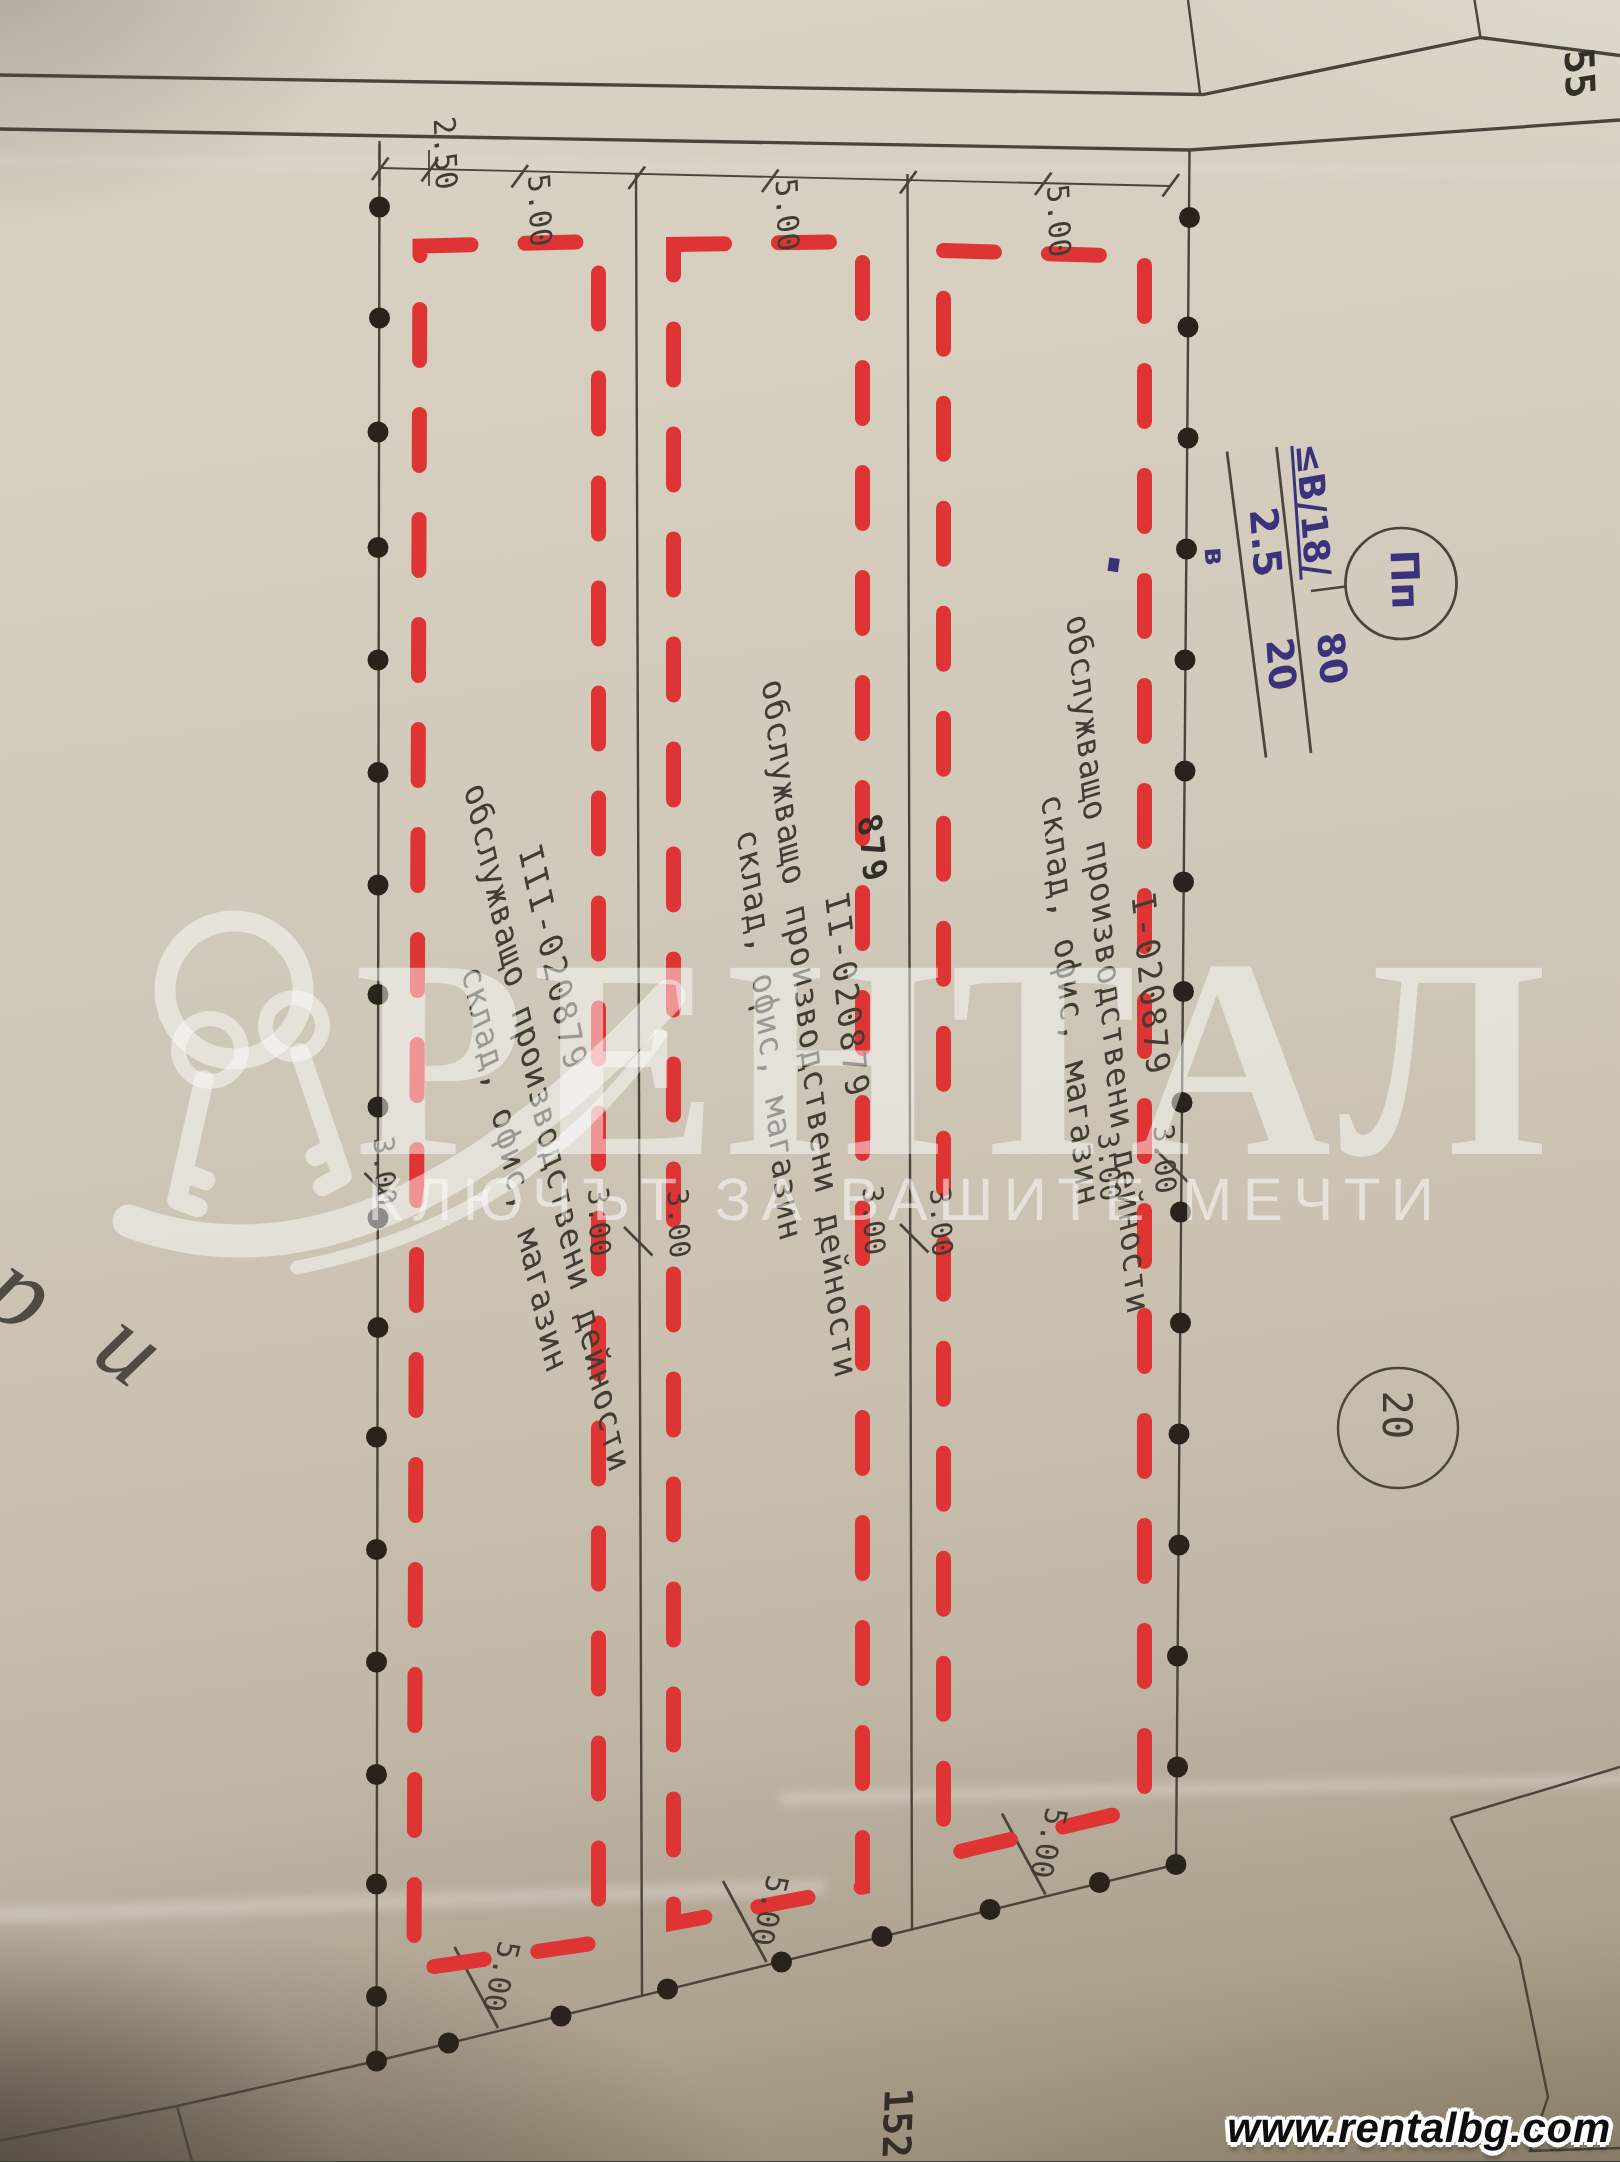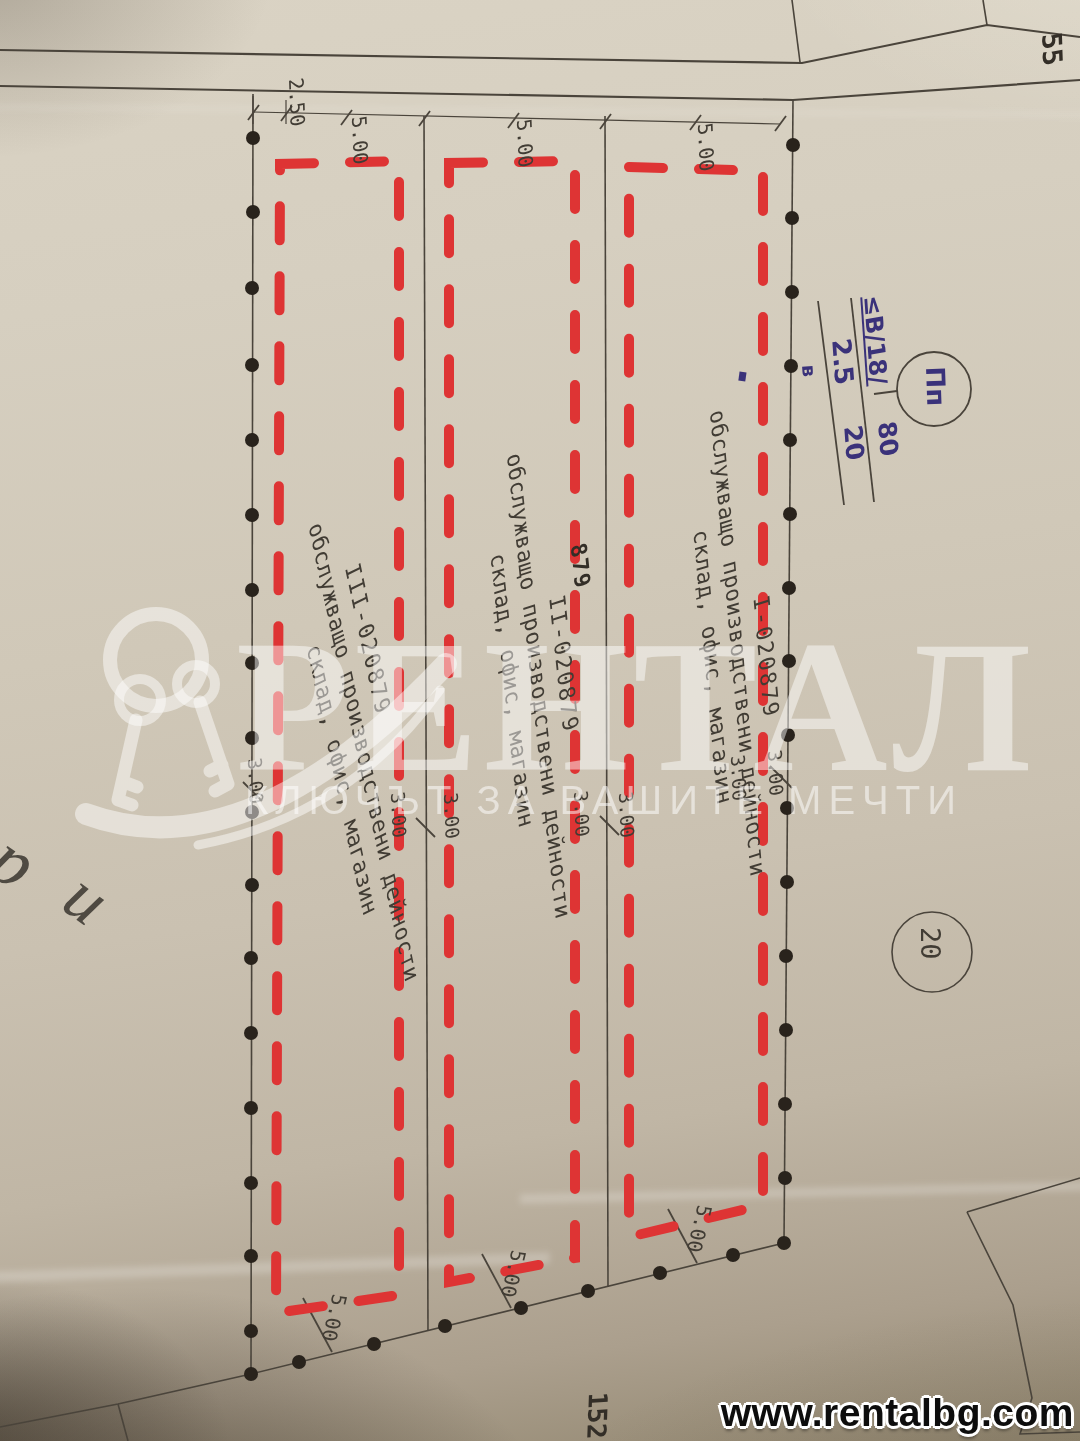--- a/index.html
+++ b/index.html
@@ -39,22 +39,22 @@
   .blk{position:absolute;transform-origin:0 0;color:var(--c-text);font-size:22px;line-height:27px;letter-spacing:.5px;}
   .blk span{display:block;white-space:nowrap;}
   .cursive{position:absolute;transform-origin:0 0;font-family:"Liberation Serif",serif;font-style:italic;
     color:#3a362f;opacity:.85;}
   .wm-brand{position:absolute;left:236px;top:597px;font-family:"Liberation Serif",serif;font-weight:bold;
     font-size:186px;letter-spacing:5px;color:var(--c-wm);transform:scale(1.0,1.02);transform-origin:0 0;}
   .wm-tag{position:absolute;left:245px;top:778px;font-family:"Liberation Sans",sans-serif;font-weight:normal;
     font-size:40px;letter-spacing:7px;color:rgba(255,255,255,0.52);}
   .wm-logo{position:absolute;left:48px;top:572px;opacity:.95;}
   .url{position:absolute;right:6px;bottom:6px;font-family:"Liberation Sans",sans-serif;font-weight:bold;
-    font-size:39px;color:#0d0d0d;letter-spacing:.5px;
-    text-shadow:-3px 0 0 #fff,3px 0 0 #fff,0 -3px 0 #fff,0 3px 0 #fff,-2px -2px 0 #fff,2px -2px 0 #fff,-2px 2px 0 #fff,2px 2px 0 #fff,0 5px 3px rgba(0,0,0,.35);}
+    font-size:28px;color:#0d0d0d;letter-spacing:.5px;
+    text-shadow:-3px 0 0 #fff,3px 0 0 #fff,0 -3px 0 #fff,0 3px 0 #fff,-2px -2px 0 #fff,2px -2px 0 #fff,-2px 2px 0 #fff,2px 2px 0 #fff,0 5px 3px rgba(0,0,0,.35);font-style:italic;}
 </style>
 </head>
 <body>
 
 <div class="photo">
 
   <div class="crease" style="left:-10px;top:1262px;width:560px;height:11px;transform:rotate(-2deg);"></div>
   <div class="crease" style="left:520px;top:1188px;width:570px;height:9px;transform:rotate(-1.3deg);"></div>
   <div class="crease" style="left:-20px;top:108px;width:1120px;height:6px;opacity:.5;transform:rotate(.4deg);"></div>
 

